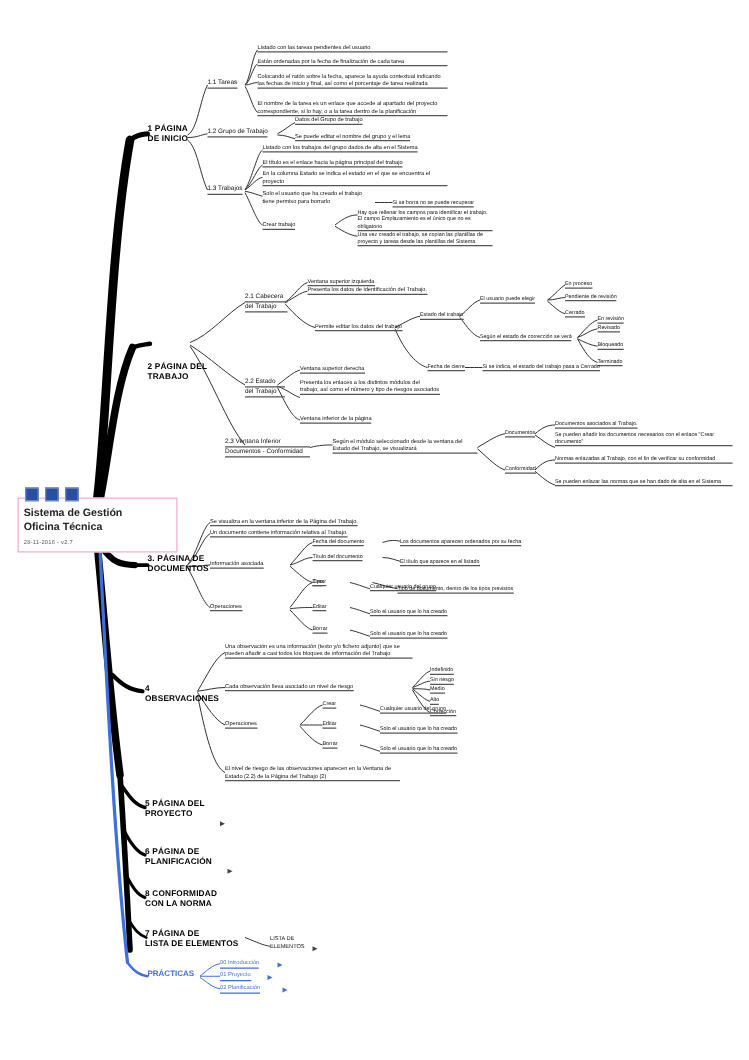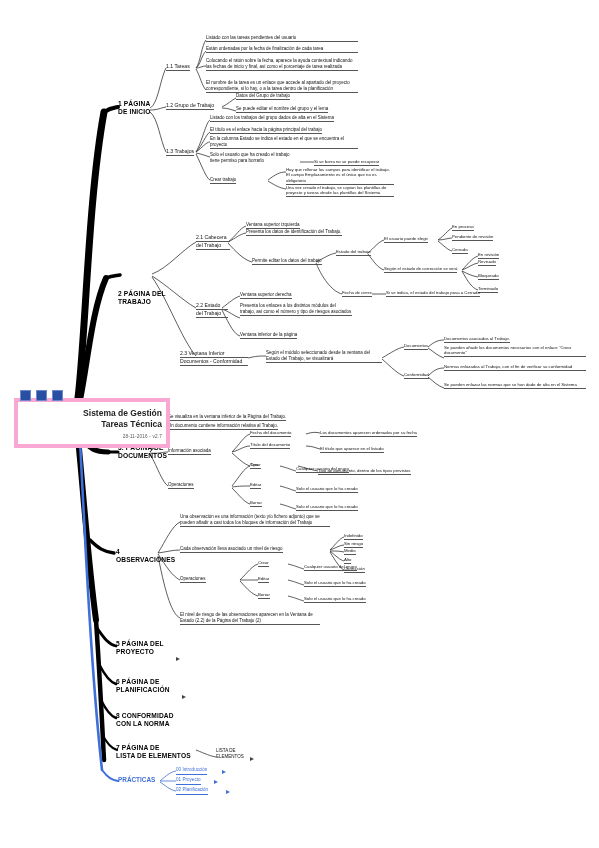--- a/index.html
+++ b/index.html
@@ -8,23 +8,23 @@
     font-family:"Liberation Sans", sans-serif;
     overflow:hidden;position:relative;
   }
   #canvas{position:absolute;left:0;top:0;width:599px;height:848px;}
   svg.links{position:absolute;left:0;top:0;width:599px;height:848px;pointer-events:none;}
 
   .node{position:absolute;box-sizing:border-box;}
 
   
   .root{
-    border:4px solid #f9a8d4;background:#ffffff;
-    width:156px;left:14px;top:398px;padding:6px 4px 5px 4px;
-    text-align:right;z-index:5;
+    border:1px solid #f9a8d4;background:#ffffff;
+    width:128px;left:14px;top:398px;padding:6px 4px 5px 4px;
+    text-align:left;z-index:5;
   }
   .root .rtitle{font-size:8.5px;font-weight:bold;color:#222;line-height:11px;}
   .root .rdate{font-size:4.6px;color:#555;margin-top:4px;letter-spacing:.2px;}
   .rootflags{position:absolute;left:20px;top:390px;display:flex;gap:5px;z-index:6;}
   .rootflags i{display:block;width:9px;height:9px;background:#2a4fa0;border:1px solid #6c8ad0;}
 
   
   .l1{font-size:6.6px;font-weight:bold;color:#000;line-height:8.2px;letter-spacing:.15px;}
   
   .l2{font-size:5.1px;color:#111;line-height:6.4px;}
@@ -173,21 +173,21 @@
     </g>
   </svg>
 
   <div class="rootflags">
     <i></i>
     <i></i>
     <i></i>
   </div>
   <div class="node root">
     <div class="rtitle">Sistema de Gestión</div>
-    <div class="rtitle">Tareas Técnica</div>
+    <div class="rtitle">Oficina Técnica</div>
     <div class="rdate">28-11-2016 - v2.7</div>
   </div>
 
   <div class="node l1" style="left:118px;top:100px;width:44px;">
     <div>1 PÁGINA</div>
     <div>DE INICIO</div>
   </div>
 
   <div class="node l2 nw underline" style="left:166px;top:63px;">1.1 Tareas</div>
   <div class="node l3 underline" style="left:206px;top:35px;width:152px;">Listado con las tareas pendientes del usuario</div>

